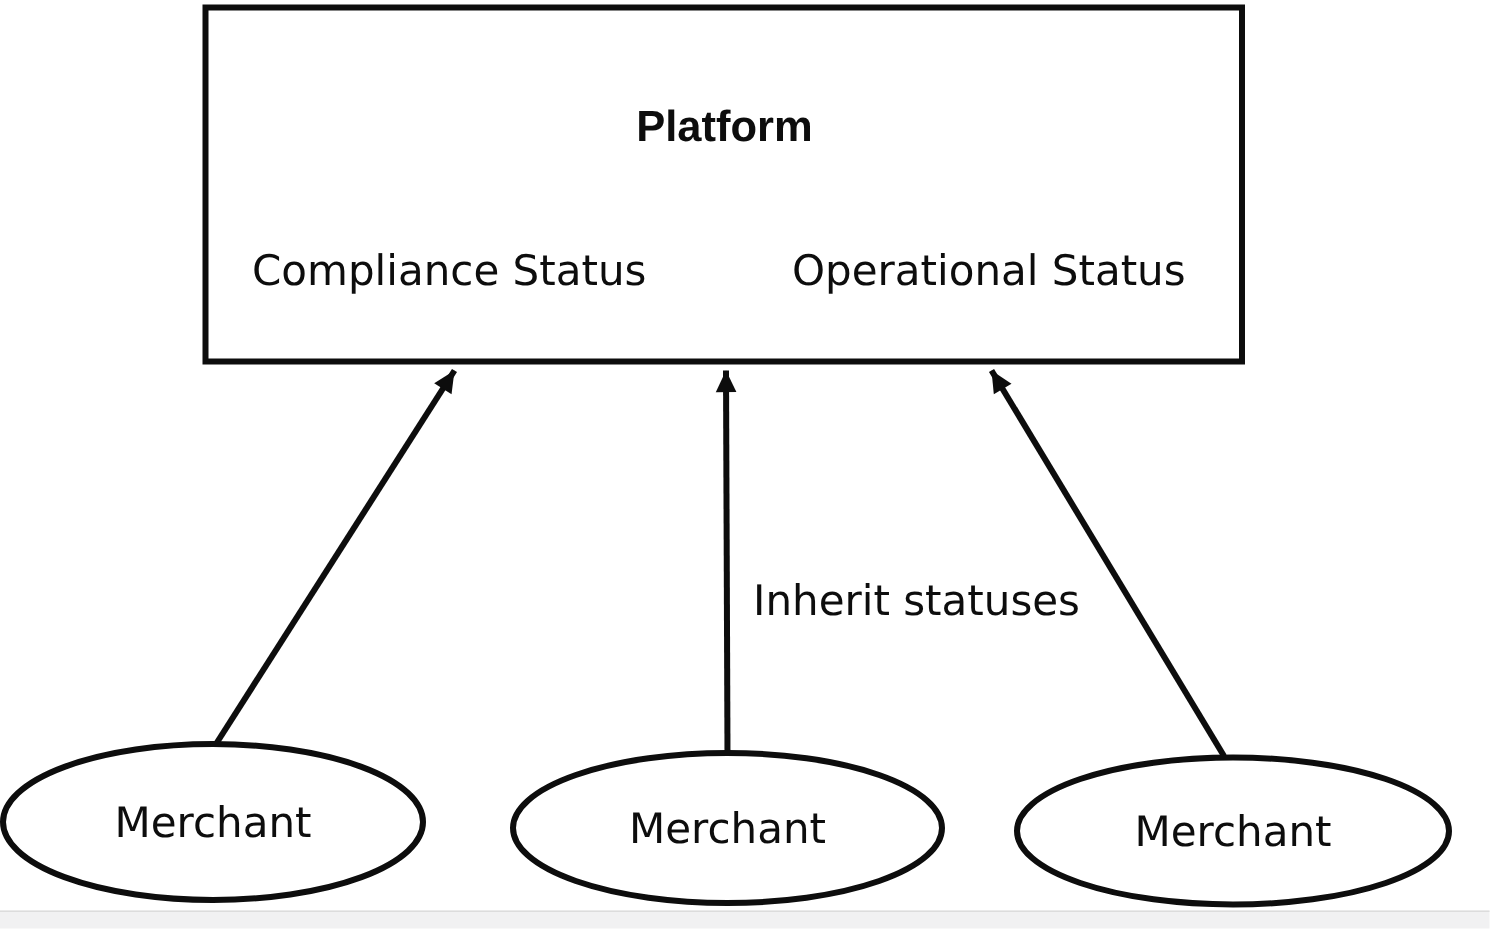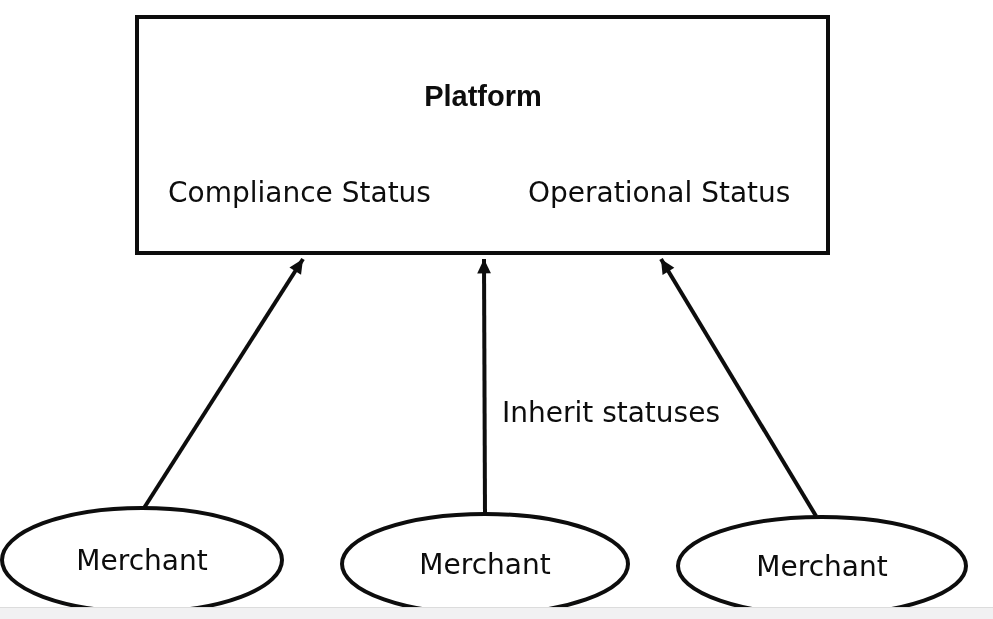--- a/index.html
+++ b/index.html
@@ -6,21 +6,21 @@
     margin: 0;
     padding: 0;
     background: #ffffff;
     width: 993px;
     height: 619px;
     overflow: hidden;
   }
   .stage {
     position: absolute;
     left: 0;
-    top: 12px;
+    top: 0;
     width: 802px;
     height: 607px;
   }
   svg {
     display: block;
   }
   .shape {
     fill: #ffffff;
     stroke: #0d0d0d;
     stroke-width: 4;

